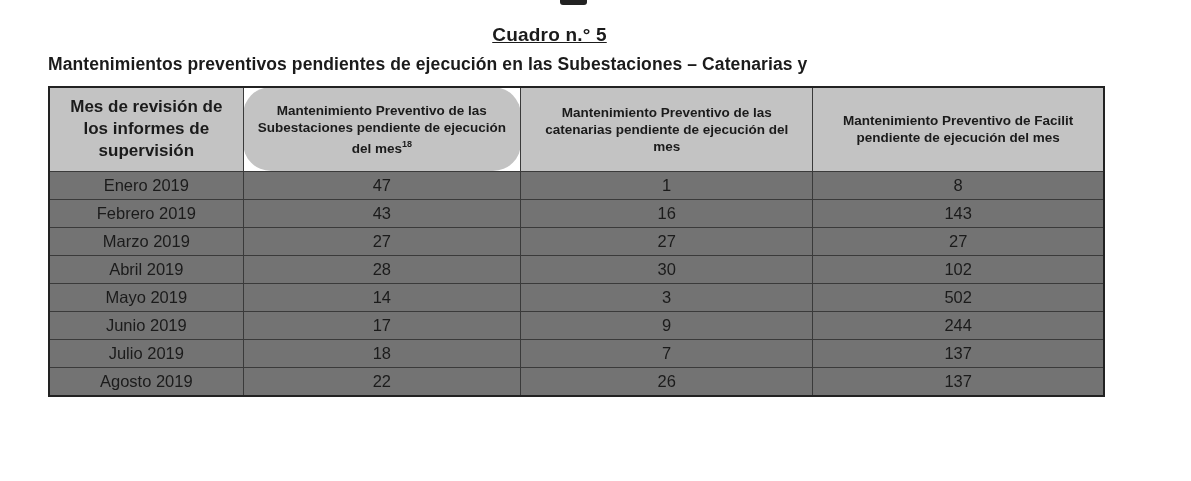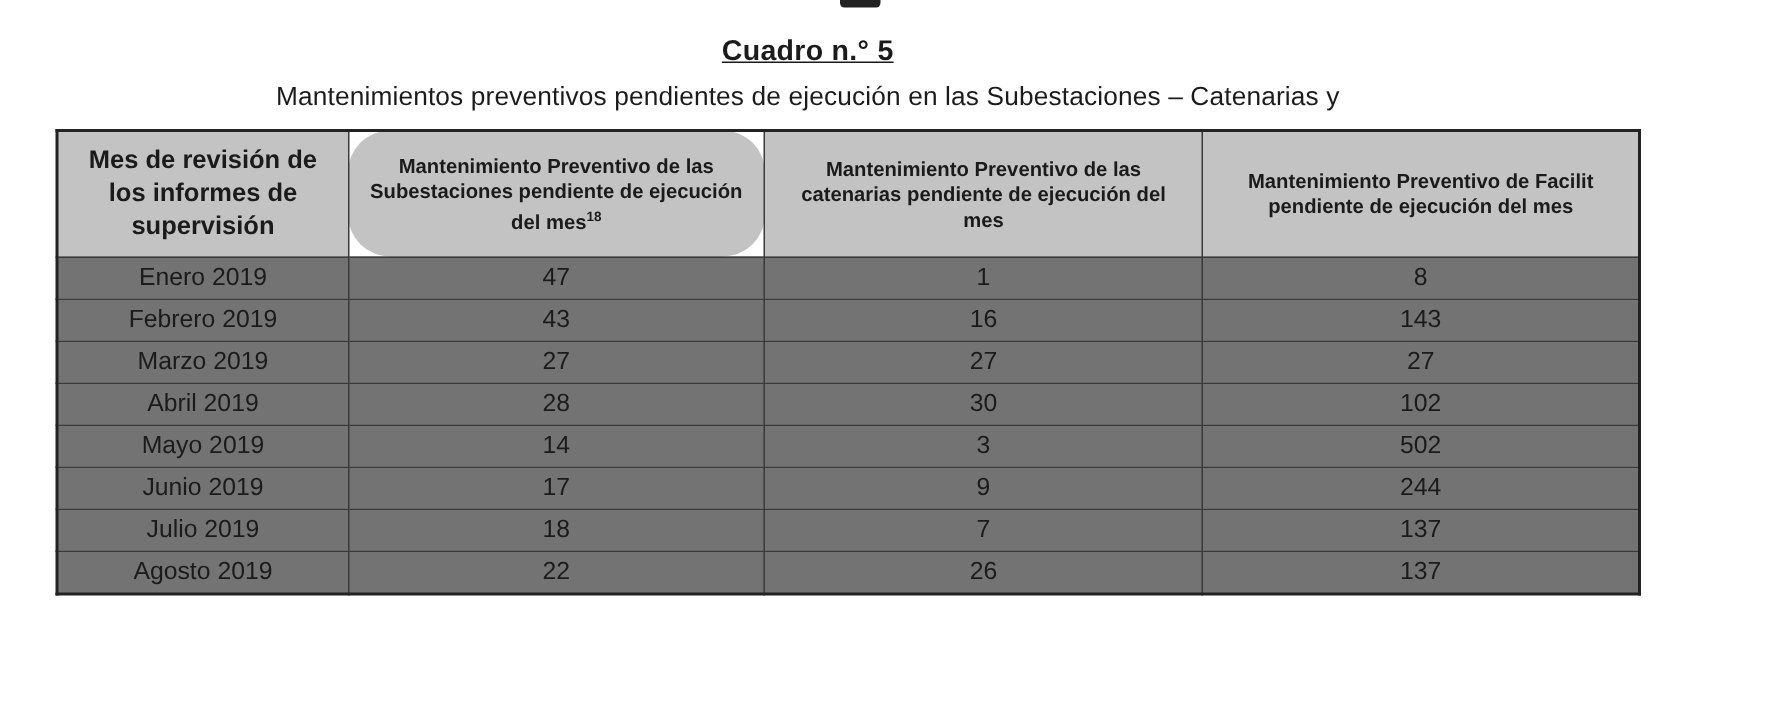--- a/index.html
+++ b/index.html
@@ -8,27 +8,27 @@
     background: #ffffff;
     font-family: "Liberation Sans", "DejaVu Sans", sans-serif;
     color: #1b1b1b;
     overflow: hidden;
   }
   .page { position: relative; width: 1191px; height: 481px; padding-top: 24px; }
   .scan-artifact {
     position: absolute; top: 0; left: 560px;
     width: 27px; height: 5px; background: #222; border-radius: 0 0 3px 3px;
   }
-  .content { margin-left: 37px; width: 1003px; }
+  .content { margin-left: 48px; width: 1003px; }
   .cuadro-label {
     text-align: center; font-weight: bold; font-size: 19px;
     text-decoration: underline; letter-spacing: 0.2px;
   }
   .doc-title {
-    margin-top: 8px; text-align: center; font-weight: normal;
+    margin-top: 8px; font-weight: bold;
     font-size: 17.5px; line-height: 21px; letter-spacing: 0.1px;
   }
   table.data-table {
     margin-top: 11px; width: 1057px;
     border-collapse: collapse;
     border: 2.5px solid #222;
   }
   table.data-table th, table.data-table td {
     border: 1.6px solid #3a3a3a;
     text-align: center; vertical-align: middle;

